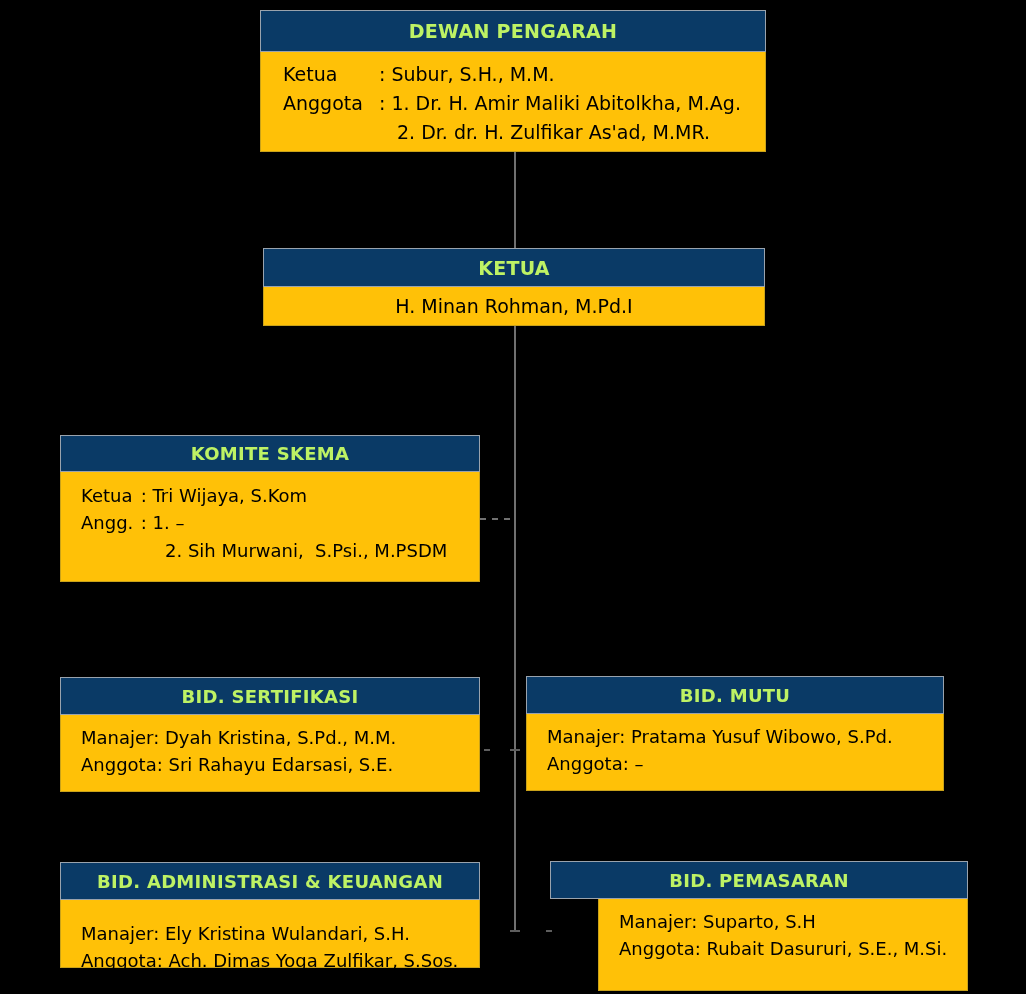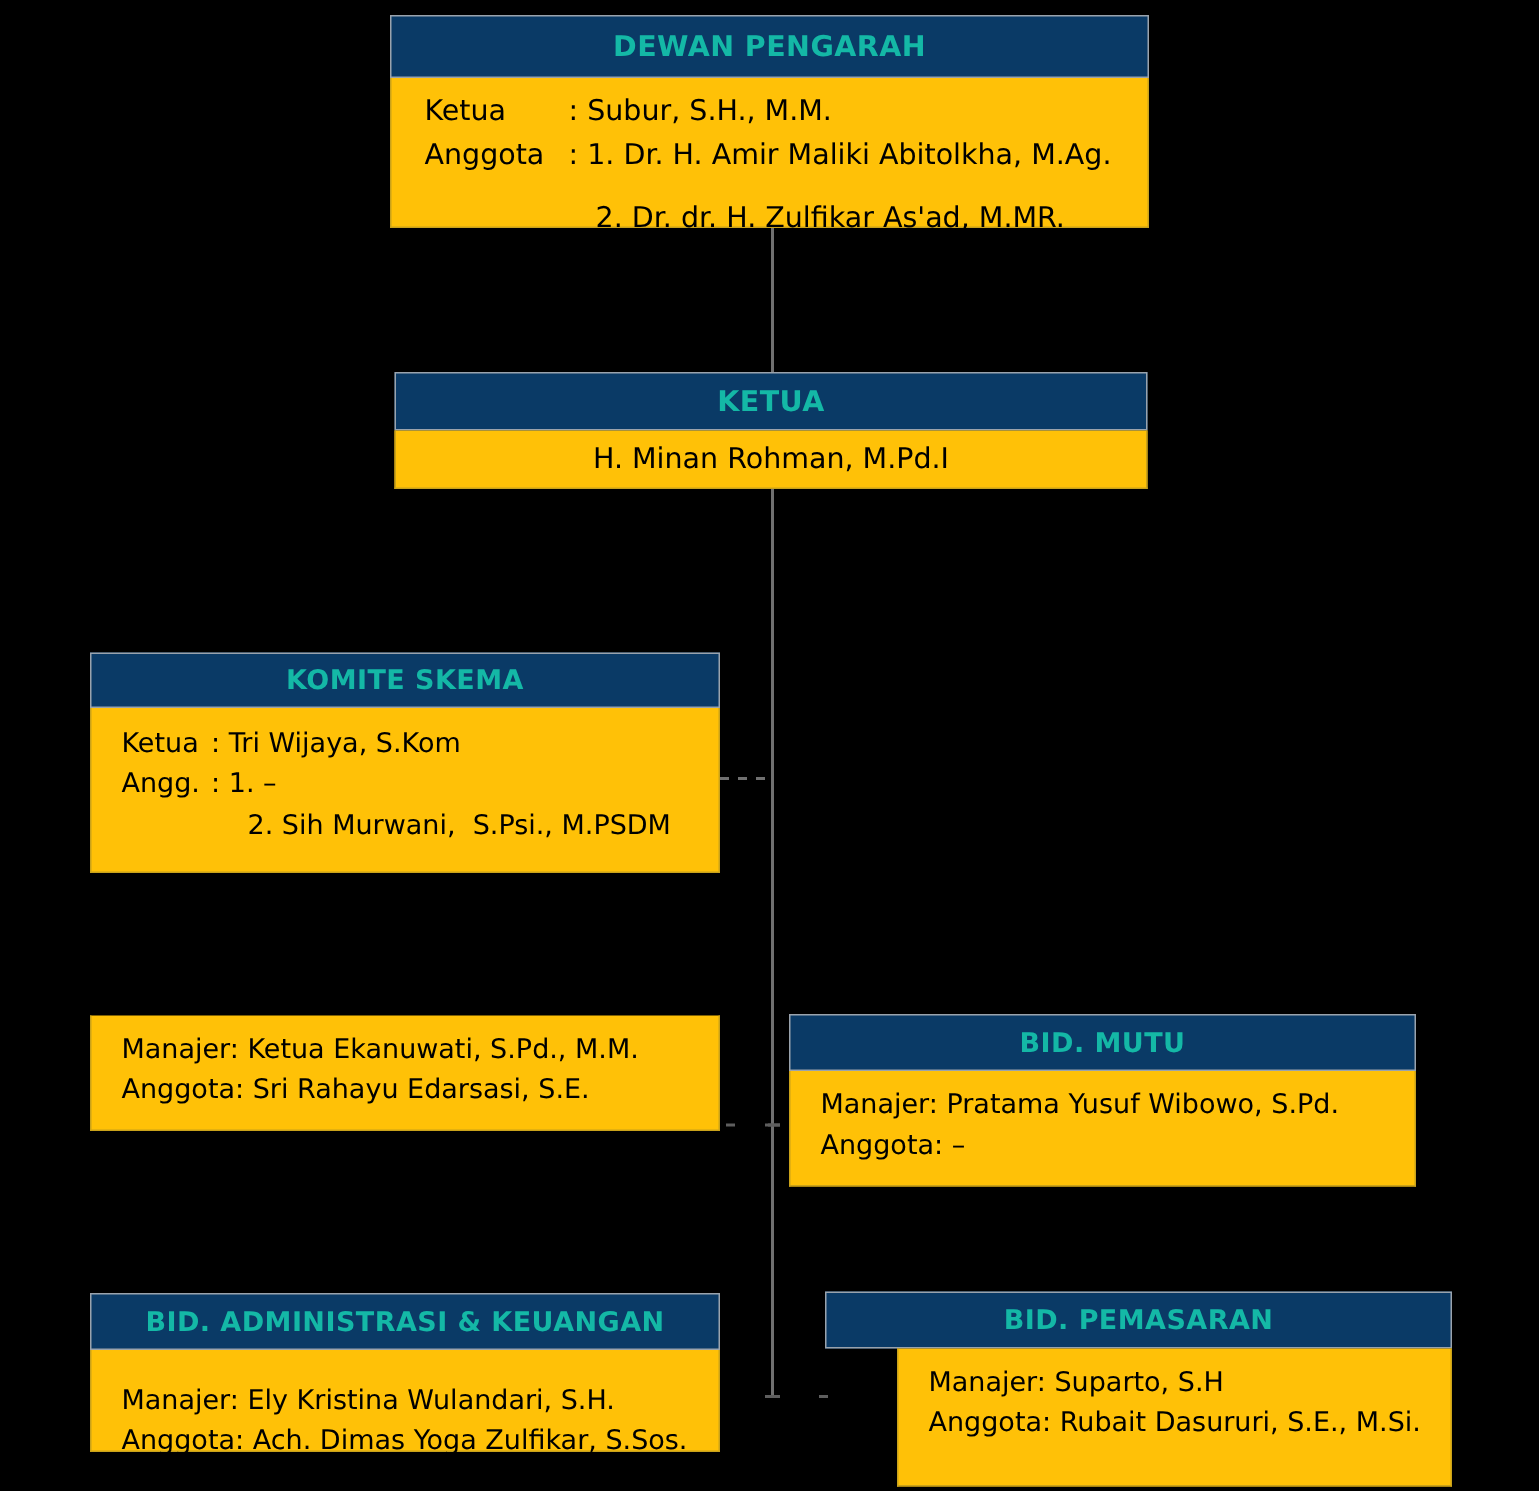--- a/index.html
+++ b/index.html
@@ -21,21 +21,21 @@
 
   
   .org-box {
     position: absolute;
     box-sizing: border-box;
   }
   .org-head {
     background: #0a3a66;
     border: 1px solid #9aa3ad;
     box-sizing: border-box;
-    color: #14b8a6;
+    color: #bef264;
     text-align: center;
     font-weight: bold;
     letter-spacing: 0.3px;
     display: flex;
     align-items: center;
     justify-content: center;
     white-space: nowrap;
   }
   .org-body {
     background: #ffc107;
@@ -101,21 +101,21 @@
       <div class="kv-row">
         <span class="kv-label" style="width:96px;">Ketua</span>
         <span class="kv-val"><span>: </span><span>Subur, S.H., M.M.</span></span>
       </div>
       <div class="kv-row">
         <span class="kv-label" style="width:96px;">Anggota</span>
         <span class="kv-val"><span>: </span><span>1. Dr. H. Amir Maliki Abitolkha, M.Ag.</span></span>
       </div>
       <div class="kv-row">
         <span class="kv-label" style="width:96px;"></span>
-        <span class="kv-val" style="padding-left:18px;margin-top:13px;"><span></span><span>2. Dr. dr. H. Zulfikar As'ad, M.MR.</span></span>
+        <span class="kv-val" style="padding-left:18px;"><span></span><span>2. Dr. dr. H. Zulfikar As'ad, M.MR.</span></span>
       </div>
     </div>
   </div>
 
   <div class="org-box" style="left:263px; top:248px; width:502px;">
     <div class="org-head" style="height:39px; font-size:19px;">KETUA</div>
     <div class="org-body" style="height:39px; font-size:19px; padding:0 0 0 0; display:flex; align-items:center; justify-content:center;">
       <span class="line">H. Minan Rohman, M.Pd.I</span>
     </div>
   </div>
@@ -132,23 +132,24 @@
         <span class="kv-val"><span> : </span><span>1. –</span></span>
       </div>
       <div class="kv-row">
         <span class="kv-label" style="width:54px;"></span>
         <span class="kv-val" style="padding-left:30px;"><span></span><span>2. Sih Murwani,  S.Psi., M.PSDM</span></span>
       </div>
     </div>
   </div>
 
   <div class="org-box" style="left:60px; top:677px; width:420px;">
+    <div class="org-head" style="height:38px; font-size:18px;">BID. SERTIFIKASI</div>
     <div class="org-body" style="height:77px; font-size:18px; padding-left:20px; padding-top:9px;">
       <div class="kv-row">
-        <span class="kv-val"><span>Manajer</span><span>: </span><span>Ketua Ekanuwati, S.Pd., M.M.</span></span>
+        <span class="kv-val"><span>Manajer</span><span>: </span><span>Dyah Kristina, S.Pd., M.M.</span></span>
       </div>
       <div class="kv-row">
         <span class="kv-val"><span>Anggota</span><span>: </span><span>Sri Rahayu Edarsasi, S.E.</span></span>
       </div>
     </div>
   </div>
 
   <div class="org-box" style="left:526px; top:676px; width:418px;">
     <div class="org-head" style="height:38px; font-size:18px;">BID. MUTU</div>
     <div class="org-body" style="height:77px; font-size:18px; padding-left:20px; padding-top:9px;">

